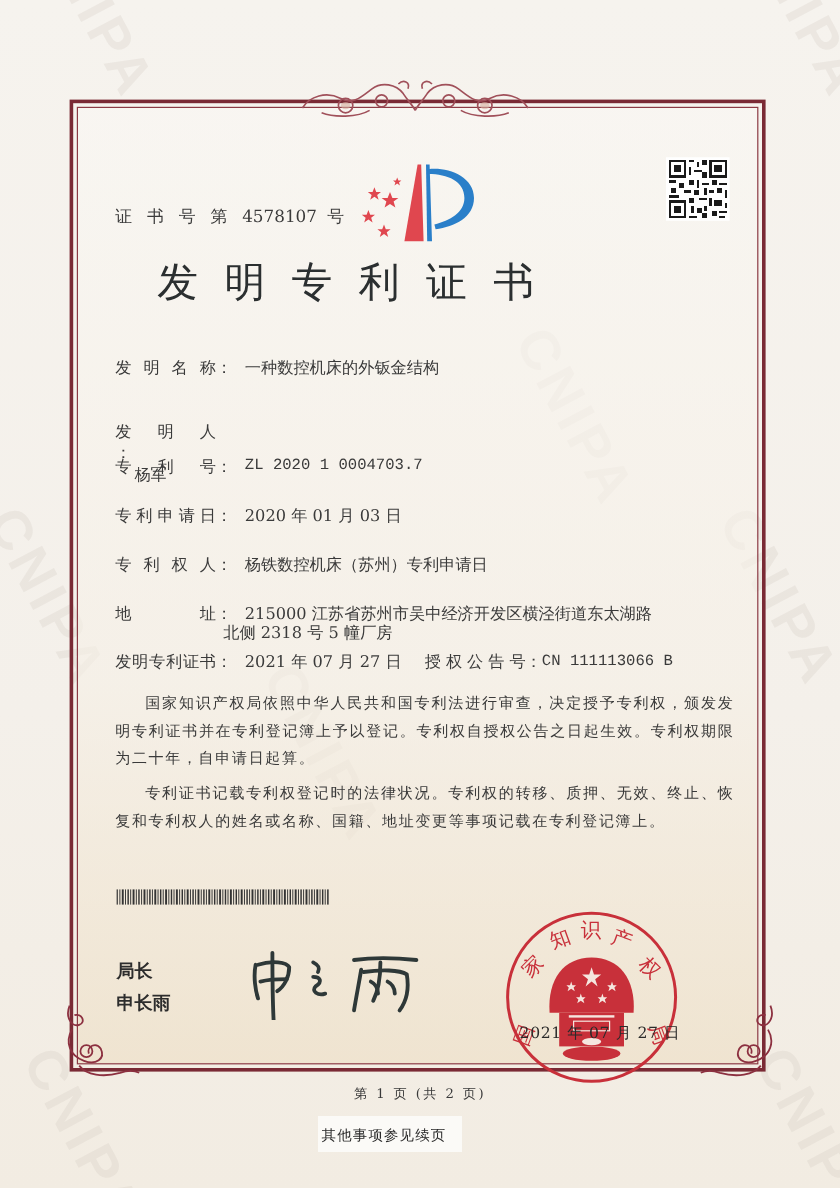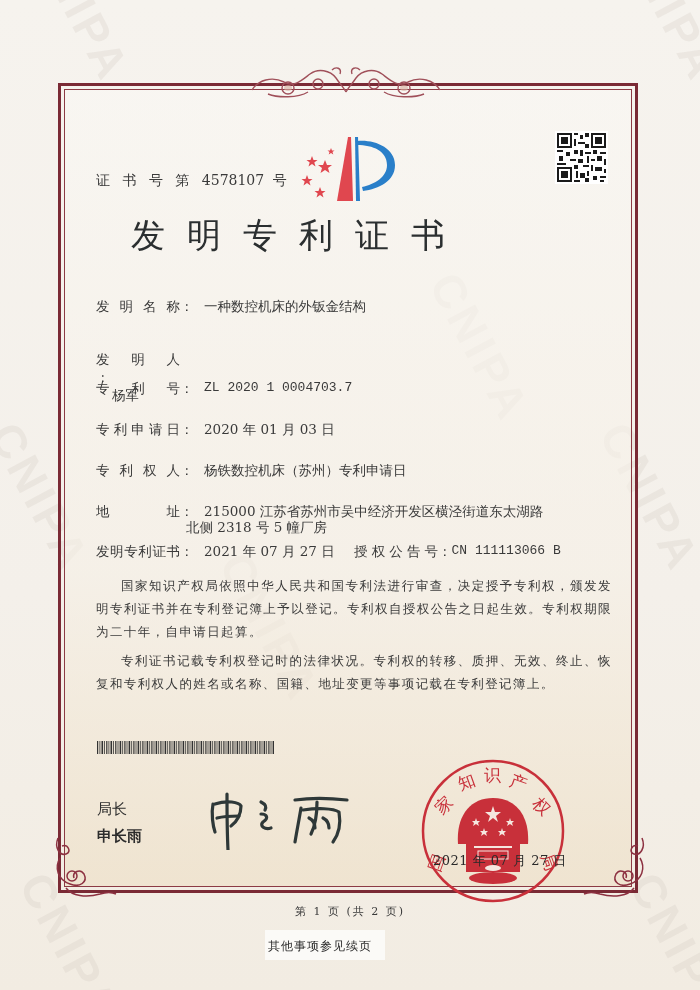--- a/index.html
+++ b/index.html
@@ -68,21 +68,21 @@
     .para {
       position: absolute; left: 96px; width: 516px;
       font-size: 12.5px; line-height: 23px; color: #3a3a3a;
       text-indent: 2em; letter-spacing: 1.4px;
       text-align: justify;
     }
     .barcode { position: absolute; left: 97px; top: 741px; width: 177px; height: 13px; }
     .director-title {
       position: absolute; left: 97px; top: 800px;
       font-family: "DejaVu Sans", "Liberation Sans", sans-serif;
-      font-size: 15px; font-weight: normal; color: #2d2d2d;
+      font-size: 15px; font-weight: bold; color: #2d2d2d;
     }
     .director-name {
       position: absolute; left: 97px; top: 827px;
       font-family: "DejaVu Sans", "Liberation Sans", sans-serif;
       font-size: 15px; font-weight: bold; color: #2d2d2d;
     }
     .signature { position: absolute; left: 205px; top: 790px; width: 155px; height: 60px; }
     .seal { position: absolute; left: 418px; top: 756px; width: 150px; height: 150px; }
     .seal-date {
       position: absolute; left: 433px; top: 852px;

